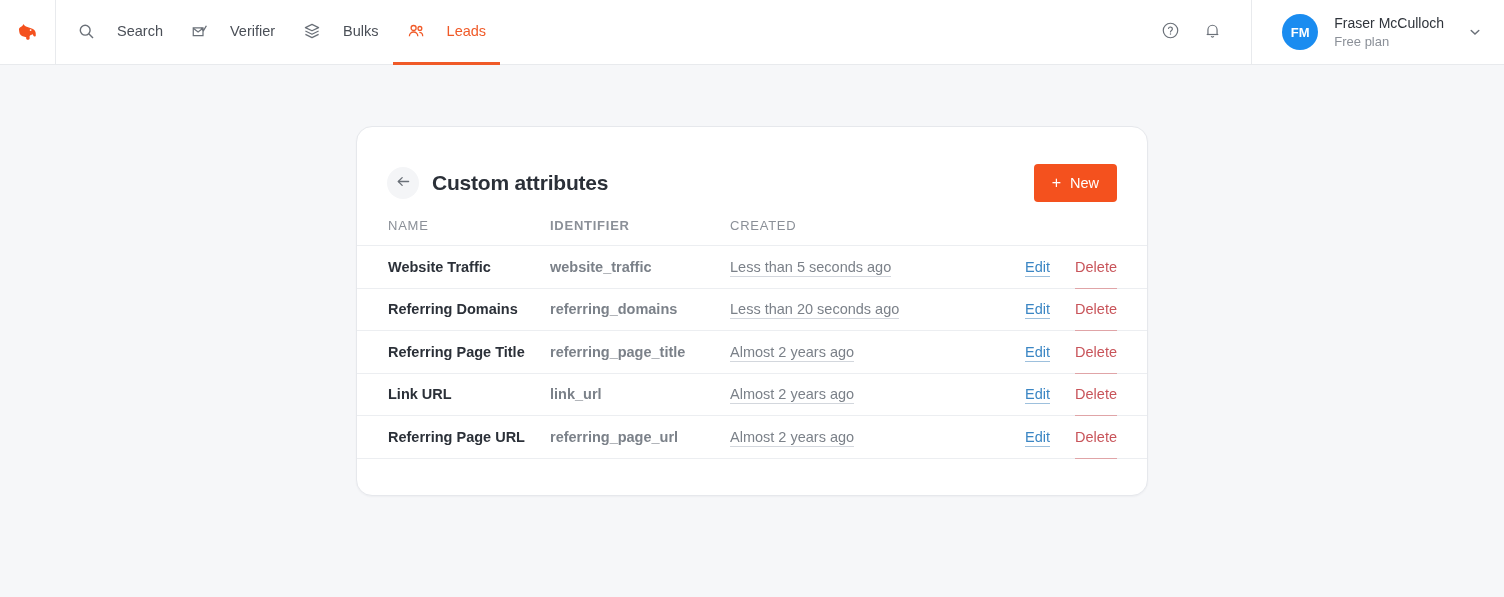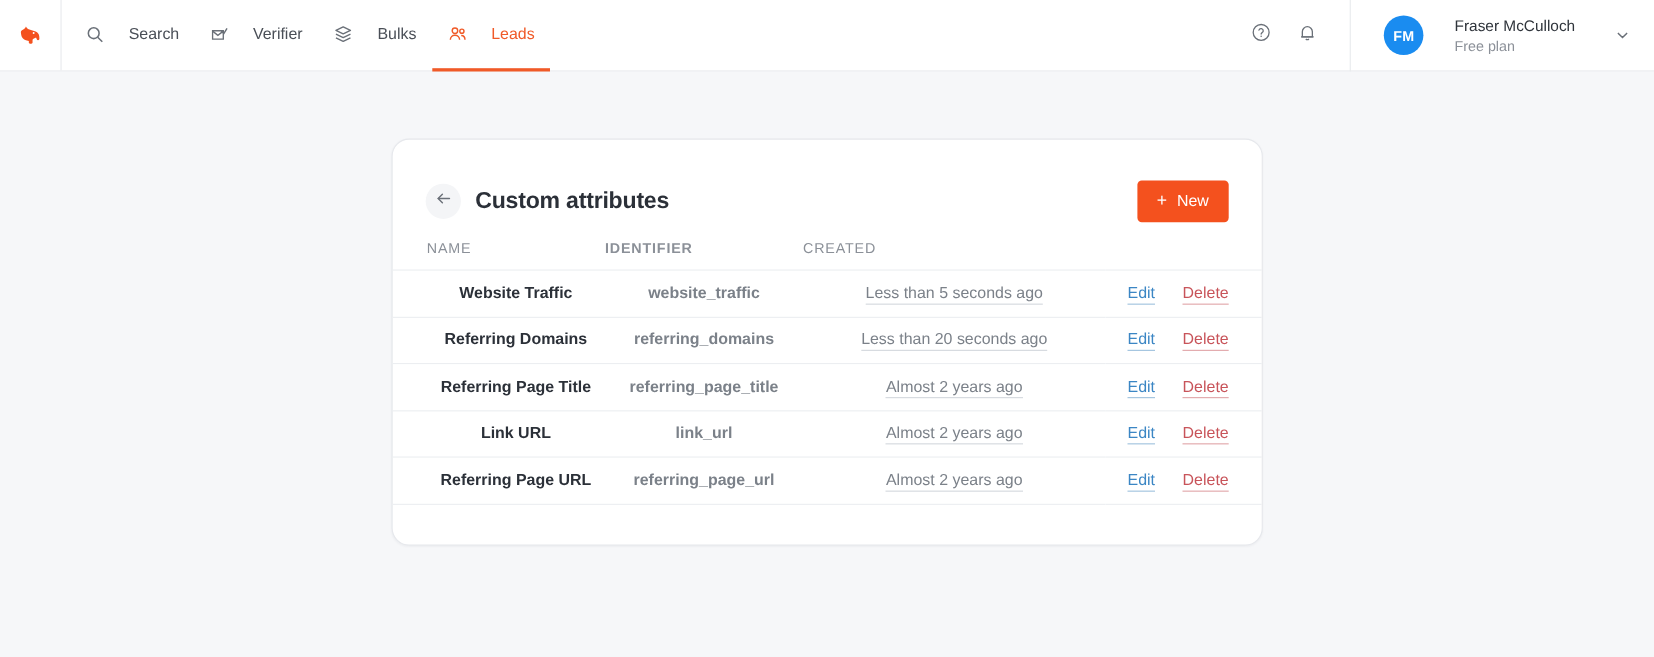--- a/index.html
+++ b/index.html
@@ -66,21 +66,21 @@
     height: 65px;
     display: flex;
     align-items: center;
     justify-content: center;
     cursor: pointer;
   }
 
   .user-zone {
     display: flex;
     align-items: center;
-    gap: 28px;
+    gap: 16px;
     height: 65px;
     padding: 0 22px 0 30px;
     border-left: 1px solid #e8eaed;
     margin-left: 18px;
     cursor: pointer;
   }
 
   .avatar {
     width: 36px;
     height: 36px;
@@ -169,21 +169,20 @@
     color: #8b9098;
     padding: 6px 0 12px 0;
   }
   thead tr { border-bottom: 1px solid #eceef1; }
 
   td {
     padding: 0;
     height: 42.5px;
     vertical-align: middle;
     font-size: 14.5px;
-    text-align: center;
   }
   tbody tr { border-bottom: 1px solid #eceef1; }
 
   .col-name   { width: 193px; padding-left: 31px !important; }
   .col-ident  { width: 180px; font-weight: bold; }
   .col-created{ width: 275px; }
   .col-actions{ text-align: right; padding-right: 30px !important; }
 
   .cell-name   { font-weight: bold; color: #2b3038; }
   .cell-ident  { color: #7b8189; }
@@ -200,21 +199,21 @@
     text-decoration: none;
     border-bottom: 1px solid #9dc0dd;
     cursor: pointer;
     padding-bottom: 1px;
   }
   .link-delete {
     color: #c8545a;
     text-decoration: none;
     border-bottom: 1px solid #e0a4a7;
     cursor: pointer;
-    padding-bottom: 1px;
+    padding-bottom: 13px;
     margin-left: 21px;
   }
 
   .card-footer { height: 36px; }
 </style>
 </head>
 <body>
 
 <div class="header">
 

